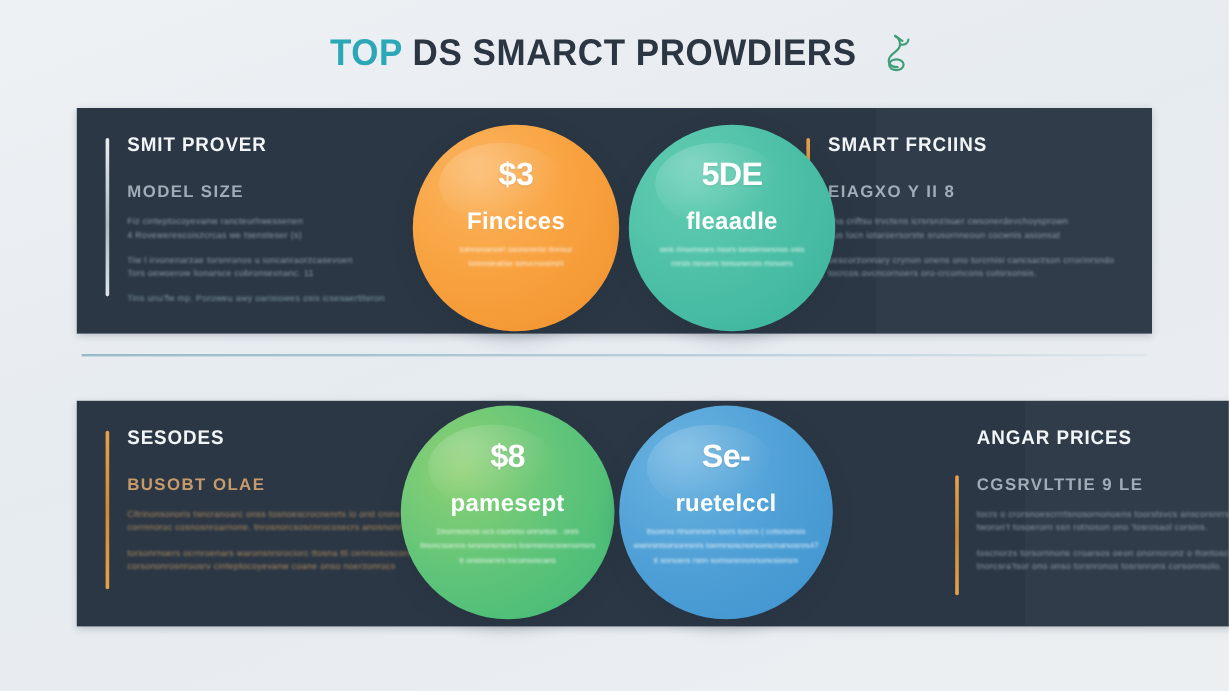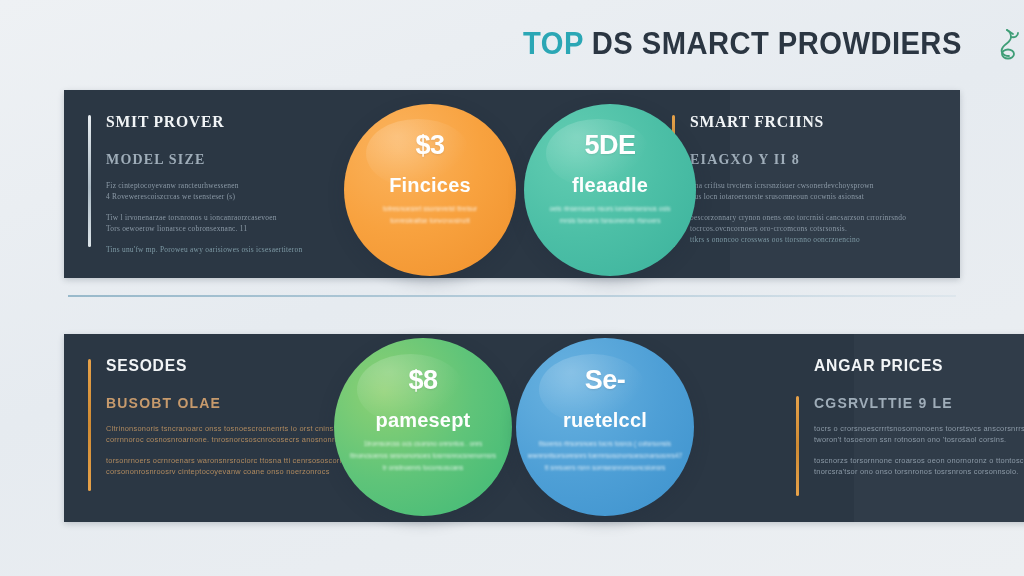--- a/index.html
+++ b/index.html
@@ -17,22 +17,21 @@
 
   
   .header {
     position: absolute;
     top: 0;
     left: 0;
     width: 1024px;
     height: 88px;
     display: flex;
     align-items: center;
-    justify-content: flex-end;
-    gap: 12px;
+    justify-content: center;
   }
   .title {
     font-size: 31px;
     font-weight: 700;
     letter-spacing: 0.5px;
     color: #2b3642;
     text-transform: uppercase;
     white-space: nowrap;
     font-stretch: condensed;
     transform: scaleX(0.94);
@@ -52,21 +51,20 @@
     position: absolute;
     background: #2b3744;
     box-shadow: 0 2px 6px rgba(40, 55, 70, 0.22);
     overflow: hidden;
   }
   .panel-top {
     left: 64px;
     top: 90px;
     width: 896px;
     height: 188px;
-    font-family: Liberation Serif, serif;
   }
   .panel-bottom {
     left: 64px;
     top: 334px;
     width: 1000px;
     height: 188px;
     padding-left: 20px;
   }
 
   
@@ -254,21 +252,20 @@
     <div class="accent-bar orange"></div>
     <div class="col-head">SMART FRCIINS</div>
     <div class="col-sub">EIAGXO Y II 8</div>
     <div class="para">
       <div class="line">Ima criftsu trvctens icrsrsnzisuer cwsonerdevchoysprown</div>
       <div class="line">Tus locn iotaroersorste srusornneoun cocwnis asionsat</div>
     </div>
     <div class="para">
       <div class="line">oescorzonnary crynon onens ono torcrnisi cancsarzson crrorinrsndo</div>
       <div class="line">tocrcos.ovcncornoers oro-crcomcons cotsrsonsis.</div>
-      <div class="line tealish">ttkrs s ononcoo crosswas oos ttorsnno ooncrzoencino</div>
     </div>
   </div>
 </div>
 
 <div class="circle c-orange">
   <div class="circle-price">$3</div>
   <div class="circle-label">Fincices</div>
   <div class="circle-note">totresnoesnrt ssorsnreist ttreisur</div>
   <div class="circle-note" style="margin-top:2px">tonresieaitse tonvcroosinzit</div>
 </div>

